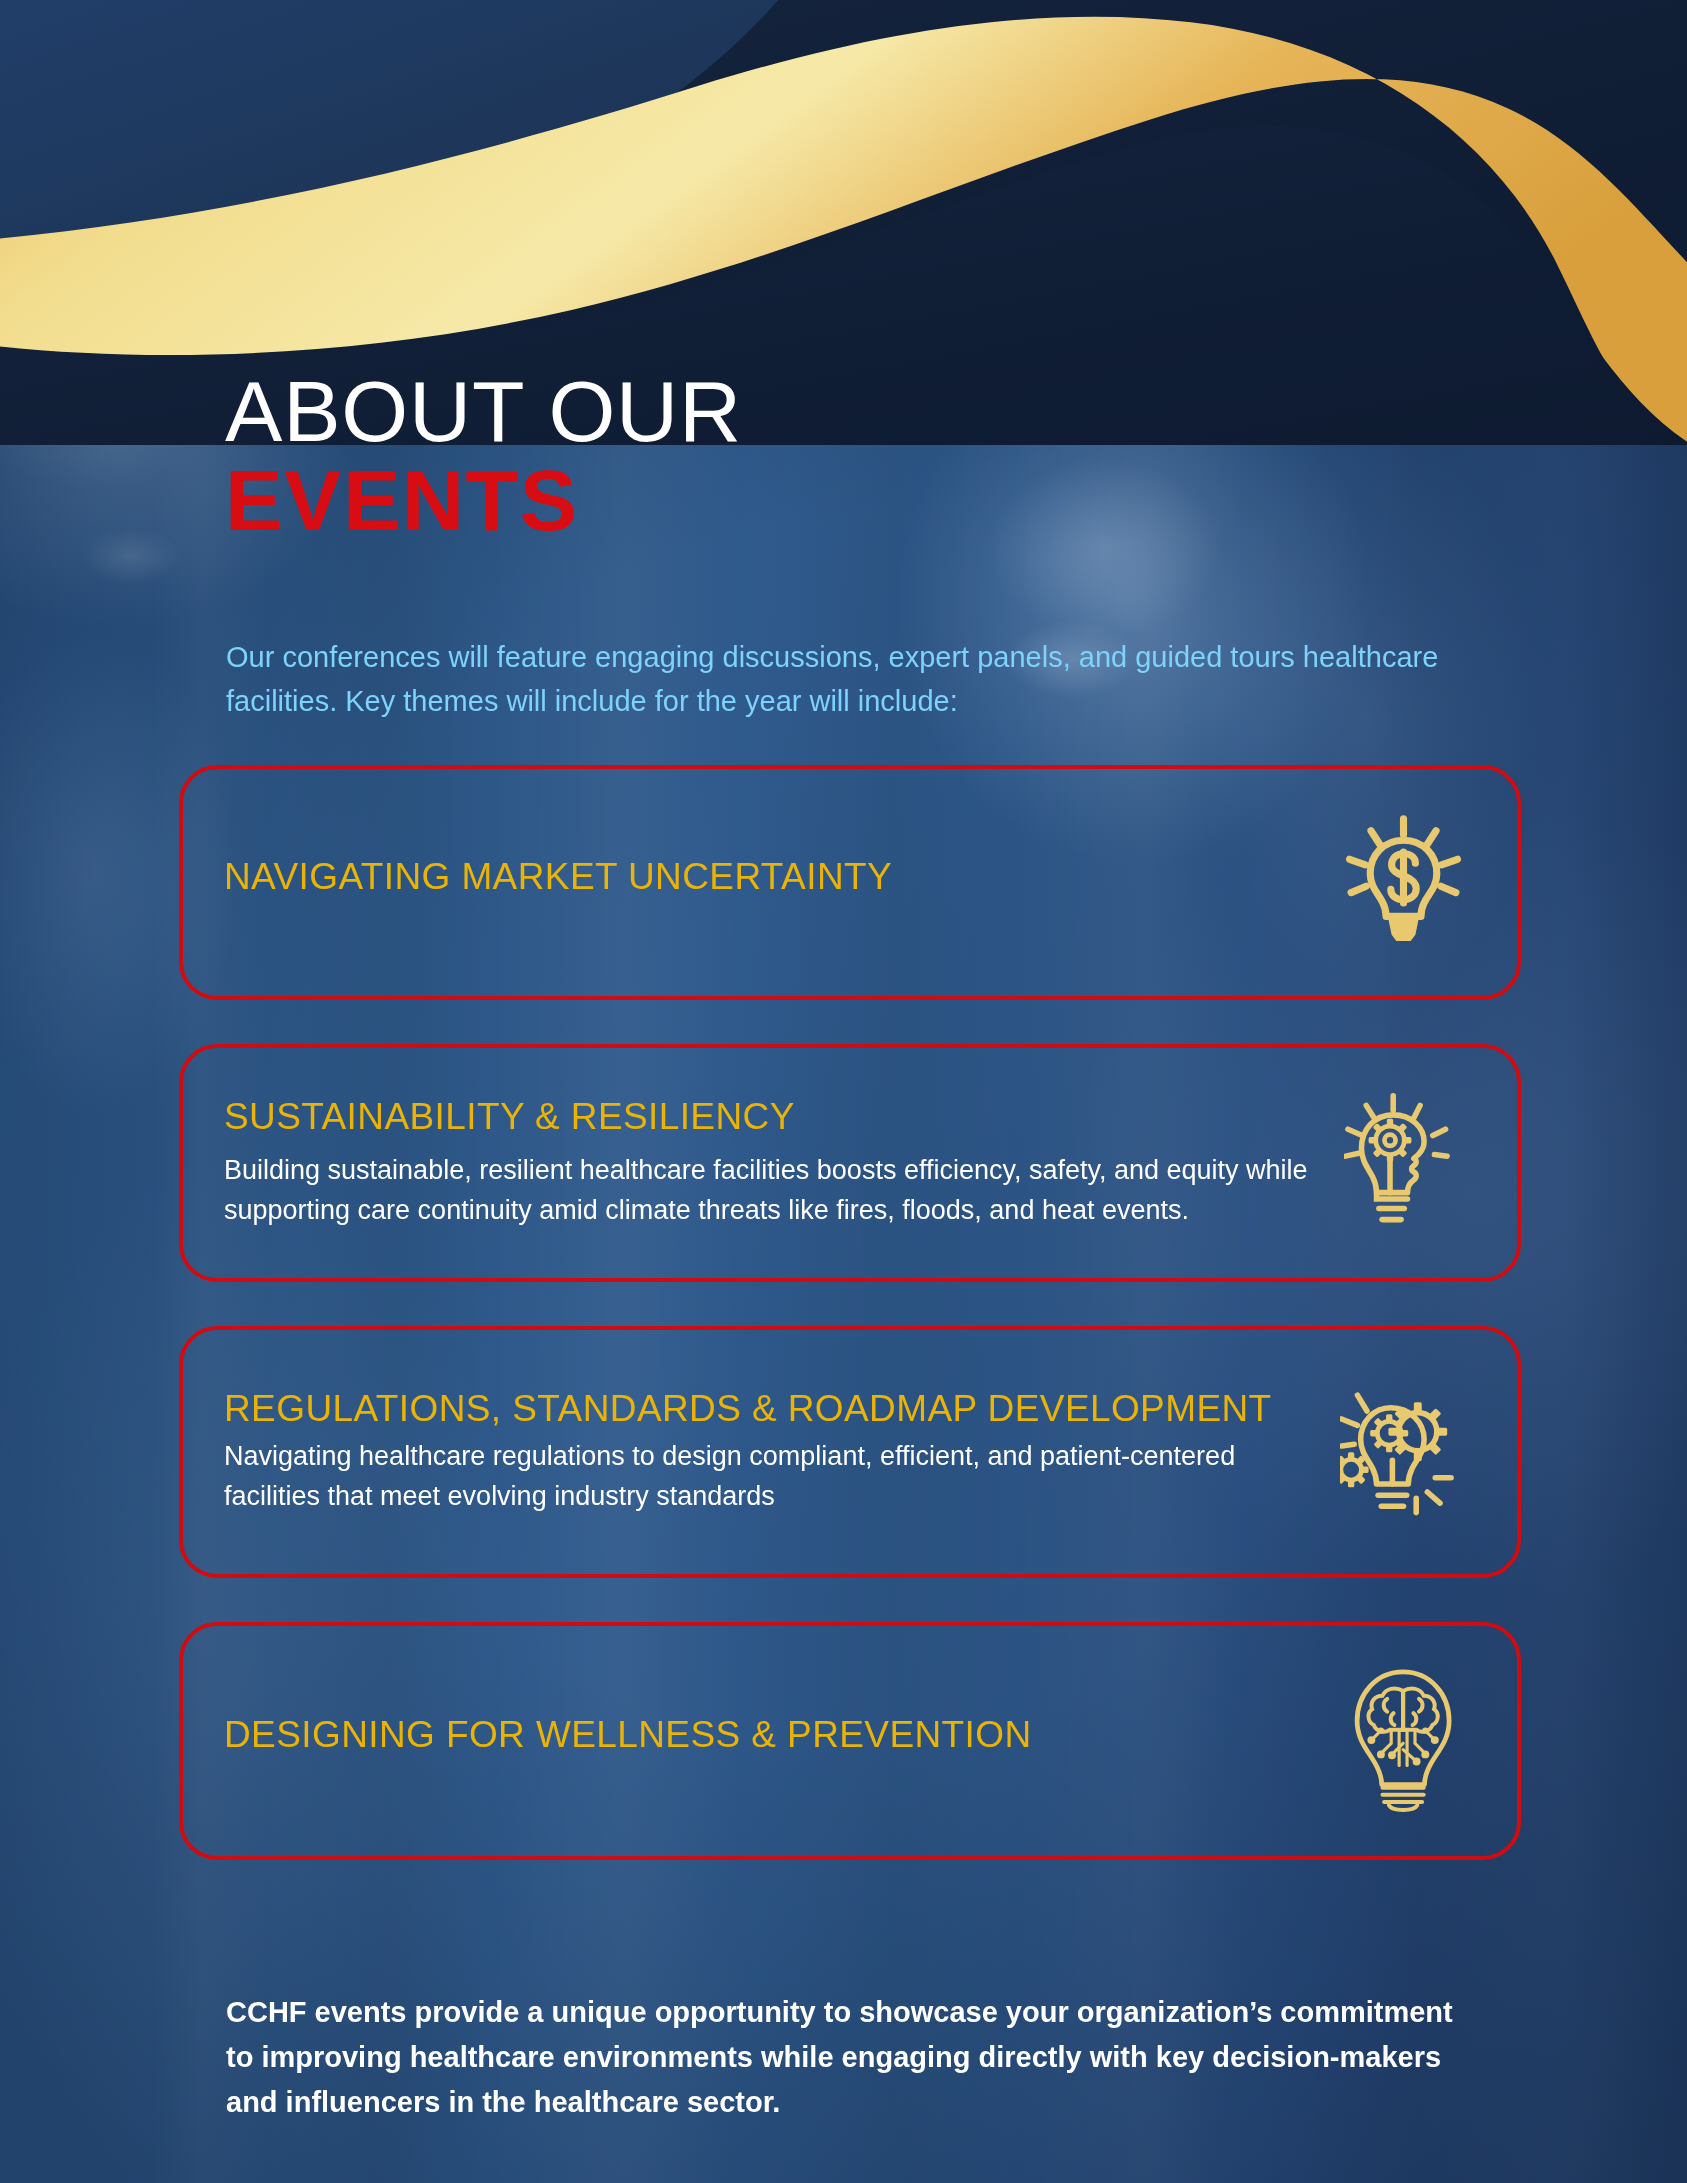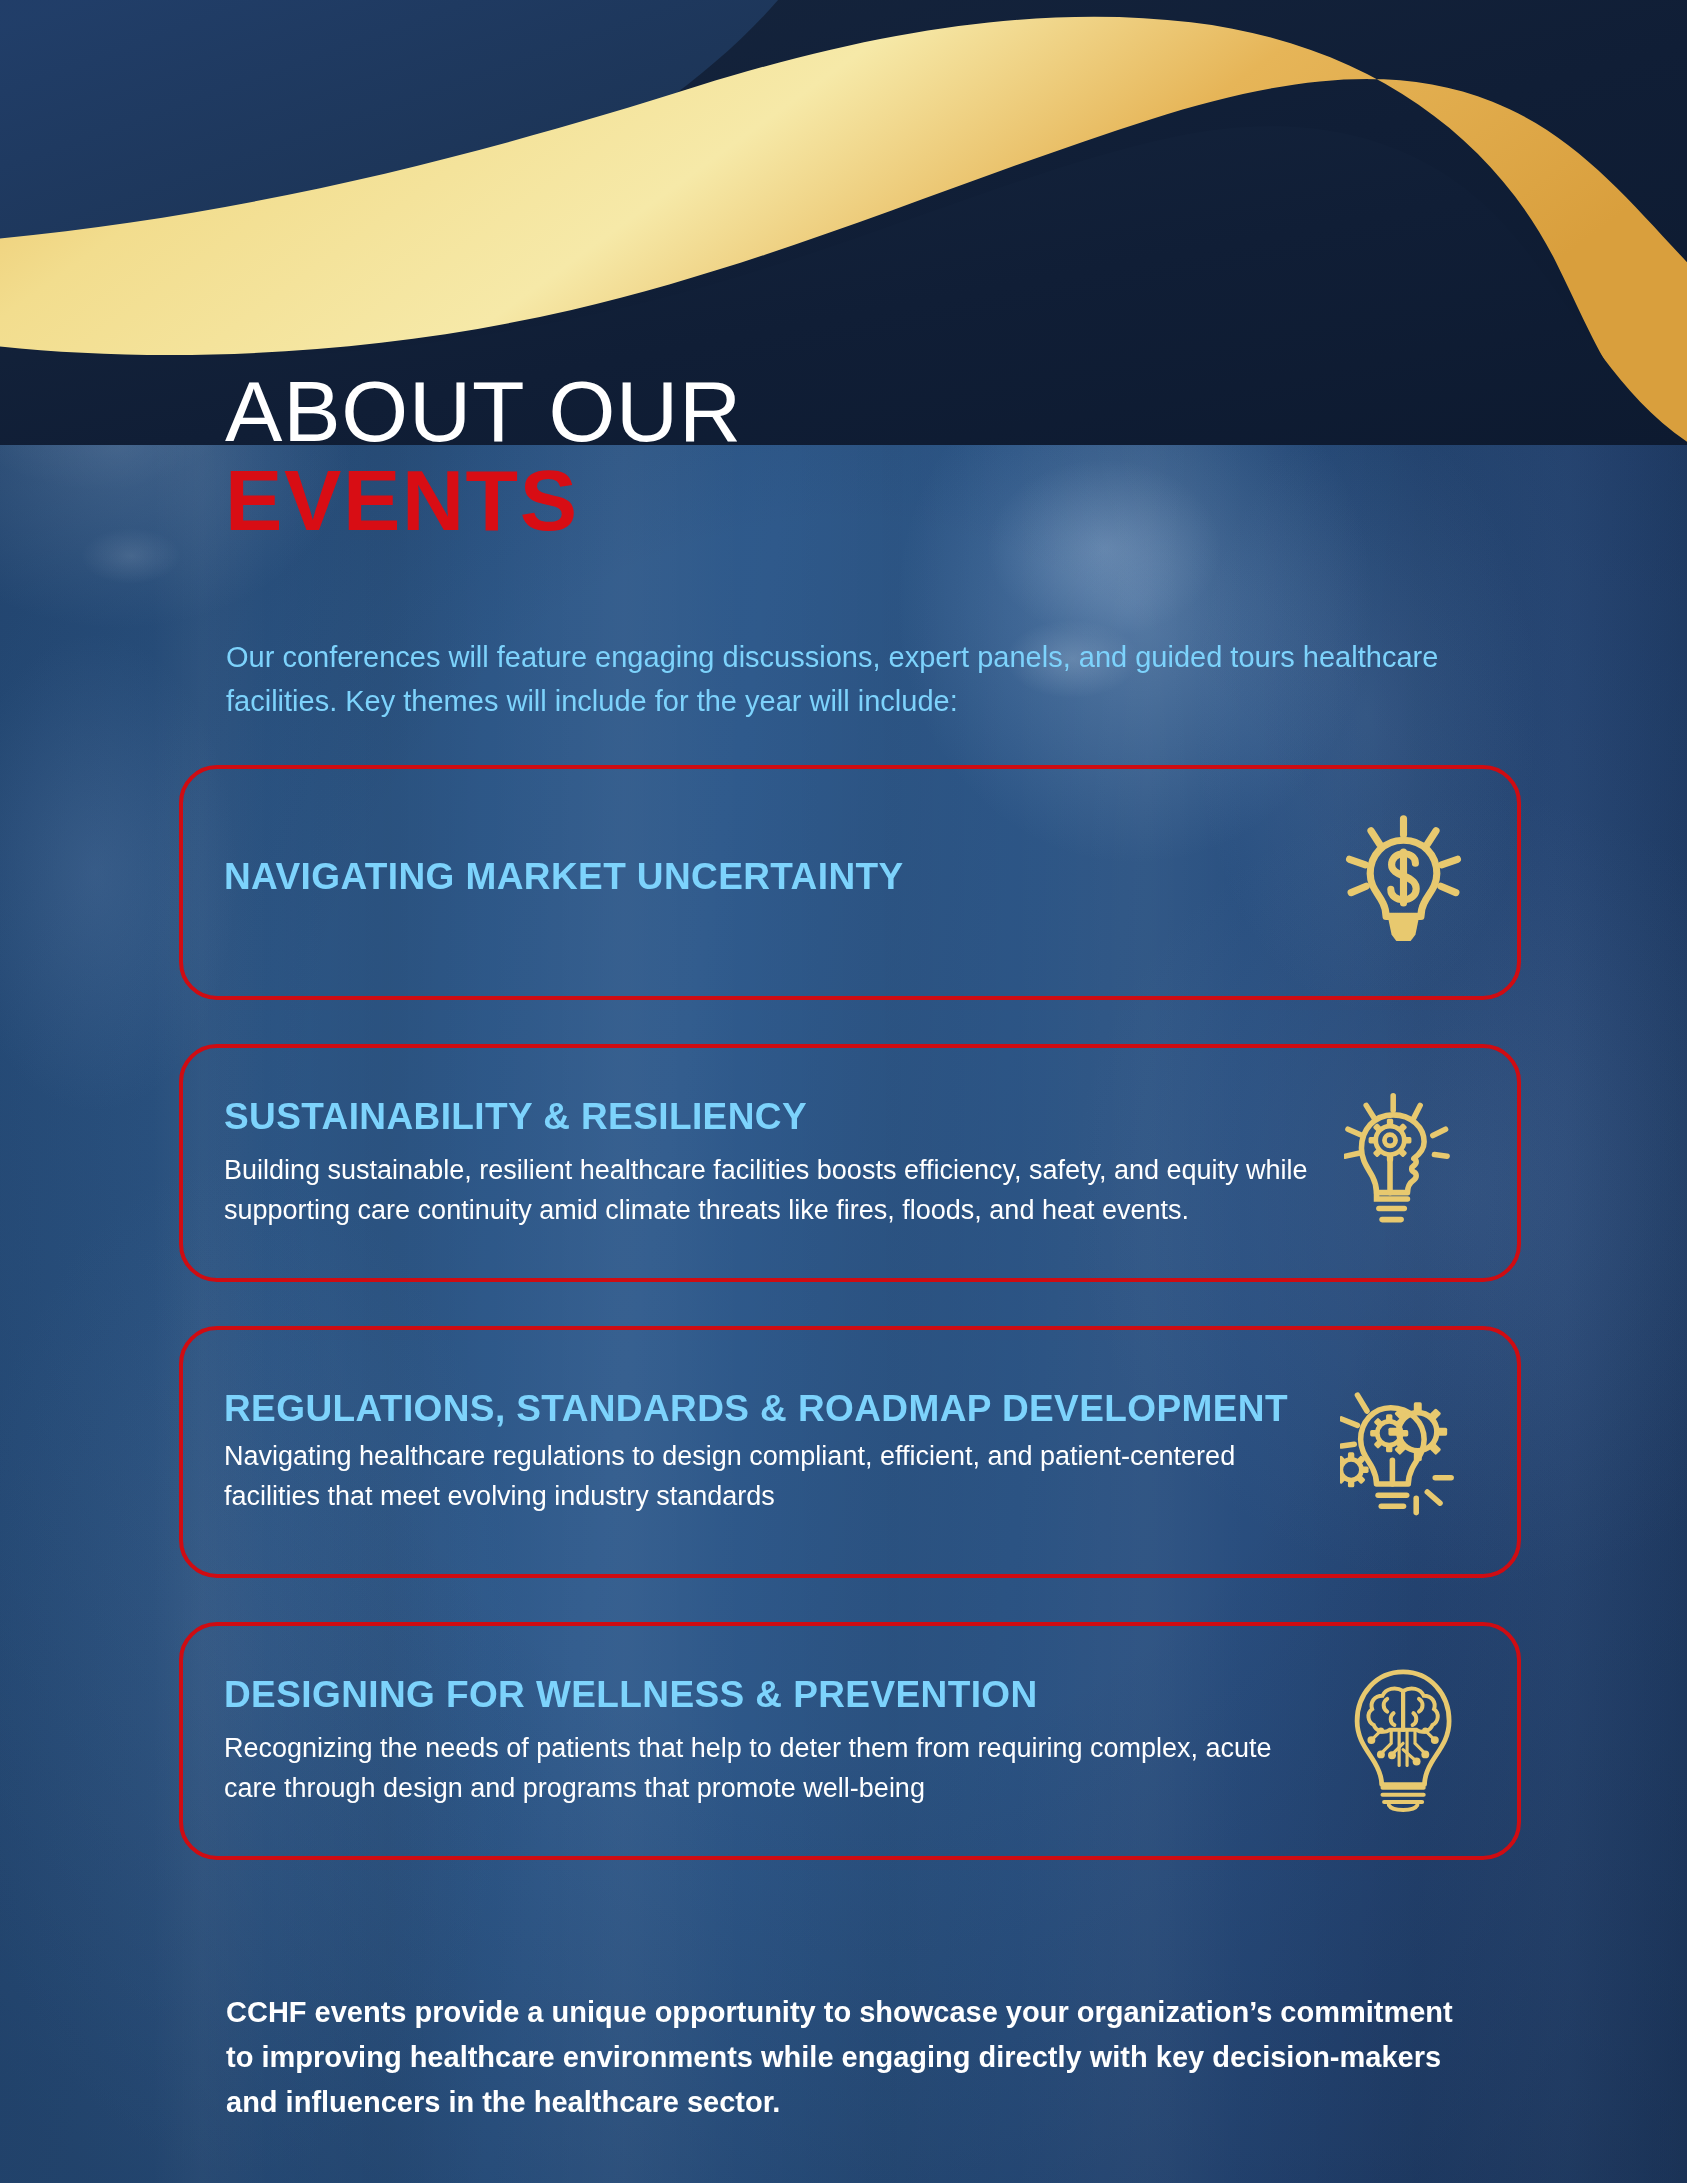--- a/index.html
+++ b/index.html
@@ -131,22 +131,22 @@
     margin-bottom: 44px;
     min-height: 238px;
     display: flex;
     align-items: center;
   }
   .card-text {
     flex: 1 1 auto;
     padding-right: 16px;
   }
   .card-title {
-    color: #7dd3fc;
-    font-weight: 700;
+    color: #eab308;
+    font-weight: 400;
     font-size: 37px;
     line-height: 46px;
     letter-spacing: 0.4px;
     margin: 0 0 9.5px 0;
   }
   .card-desc {
     color: #ffffff;
     font-weight: 400;
     font-size: 27px;
     line-height: 40px;
@@ -420,21 +420,20 @@
                 <rect x="12" y="-4" width="10" height="8" rx="2" transform="rotate(45)"></rect>
               </g>
             </g>
           </svg>
         </div>
       </div>
 
       <div class="card card-4">
         <div class="card-text">
           <div class="card-title">DESIGNING FOR WELLNESS &amp; PREVENTION</div>
-          <div class="card-desc">Recognizing the needs of patients that help to deter them from requiring complex, acute care through design and programs that promote well-being</div>
         </div>
         <div class="card-icon">
           <svg width="115" height="147" viewBox="0 0 145 185">
 
             <path d="M72 6 C 38 6 14 34 14 68 C 14 92 28 106 36 120
                      C 43 132 45 140 45 148 L 99 148
                      C 99 140 101 132 108 120 C 116 106 130 92 130 68
                      C 130 34 106 6 72 6 Z" fill="none" stroke="#e8c96f" stroke-width="6" stroke-linejoin="round"></path>
 
             <g stroke="#e8c96f" fill="none" stroke-width="5" stroke-linecap="round">

